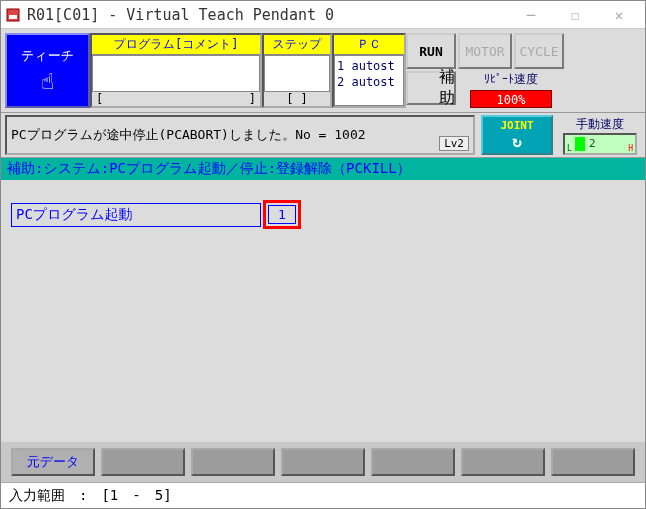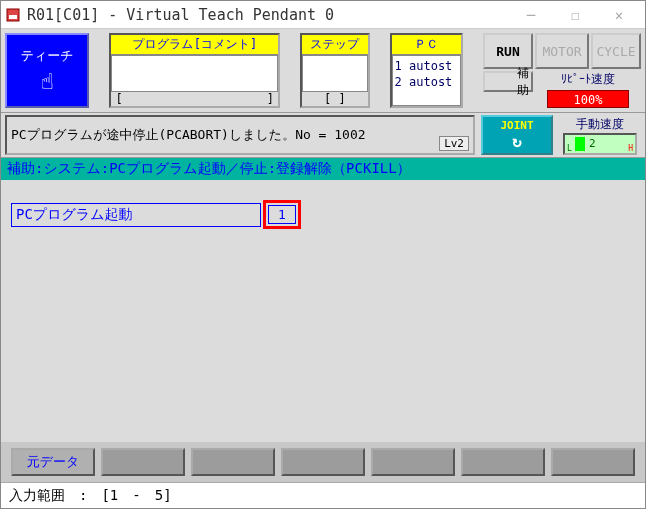--- a/index.html
+++ b/index.html
@@ -7,21 +7,21 @@
 
 .window { width: 646px; height: 509px; border: 1px solid #888; display: flex; flex-direction: column; }
 
 .titlebar { height: 28px; background: #fff; border-bottom: 1px solid #ccc; display: flex; align-items: center; padding: 0 4px; }
 .titlebar .icon { width: 16px; height: 16px; margin-right: 6px; }
 .titlebar .title { flex: 1; color: #333; font-size: 15px; }
 .titlebar .winbtns { display: flex; }
 .titlebar .winbtn { width: 44px; height: 26px; display: flex; align-items: center; justify-content: center; color: #aaa; font-size: 14px; }
 .titlebar .winbtn.close { color: #aaa; }
 
-.toolbar { display: flex; background: #dcdcdc; padding: 4px; gap: 20px; border-bottom: 1px solid #999; }
+.toolbar { display: flex; background: #dcdcdc; padding: 4px; gap: 0; border-bottom: 1px solid #999; }
 .teach-btn { width: 85px; height: 75px; background: #0000ff; color: #fff; border: 2px outset #88f; display: flex; flex-direction: column; align-items: center; justify-content: center; font-size: 13px; }
 .teach-btn .hand { font-size: 22px; margin-top: 4px; color: #fff; }
 
 .info-box { border: 2px inset #aaa; display: flex; flex-direction: column; background: #dcdcdc; }
 .info-box .hdr { background: #ffff00; color: #0000ff; font-size: 12px; text-align: center; padding: 1px 0; border-bottom: 1px solid #888; }
 .info-box .body { flex: 1; background: #fff; border: 1px solid #888; padding: 2px; font-size: 12px; }
 .info-box .ftr { font-size: 12px; padding: 0 4px; }
 
 .progcom { width: 172px; height: 75px; }
 .progcom .body { height: 46px; }
@@ -33,21 +33,21 @@
 
 .pc { width: 74px; height: 75px; }
 .pc .body { height: 54px; padding: 2px; font-size: 12px; line-height: 16px; color: #006; }
 
 .ctrl-col { display: flex; flex-direction: column; gap: 2px; }
 .ctrl-row { display: flex; gap: 2px; }
 .ctrlbtn { height: 36px; border: 2px outset #ccc; background: #dcdcdc; display: flex; align-items: center; justify-content: center; font-size: 13px; color: #555; }
 .run { width: 50px; color: #000; font-weight: bold; }
 .motor { width: 54px; color: #aaa; }
 .cycle { width: 50px; color: #aaa; }
-.aux { width: 50px; height: 21px; border: 2px outset #ccc; background: #dcdcdc; display: flex; align-items: center; justify-content: center; font-size: 12px; padding-left: 32px; }
+.aux { width: 50px; height: 34px; border: 2px outset #ccc; background: #dcdcdc; display: flex; align-items: center; justify-content: center; font-size: 16px; padding-left: 32px; }
 
 .speed-col { display: flex; flex-direction: column; align-items: center; gap: 2px; }
 .speed-label { color: #006; font-size: 12px; }
 .speed-box { width: 82px; height: 18px; background: #ff0000; color: #fff; text-align: center; font-size: 12px; line-height: 18px; border: 1px solid #800; }
 
 .msgbar { display: flex; align-items: center; background: #dcdcdc; padding: 2px 4px; gap: 6px; border-bottom: 1px solid #999; }
 .msgbox { flex: 1; border: 2px inset #aaa; background: #dcdcdc; height: 40px; padding: 4px; font-size: 13px; display: flex; align-items: center; position: relative; }
 .lvbtn { position: absolute; right: 4px; bottom: 2px; border: 1px solid #888; background: #eee; padding: 0 4px; font-size: 11px; }
 .joint-box { width: 72px; height: 40px; background: #00a3b4; color: #ffff00; border: 2px outset #5cd; display: flex; flex-direction: column; align-items: center; justify-content: center; font-size: 11px; font-weight: bold; }
 .joint-box .arm { font-size: 16px; color: #fff; }

